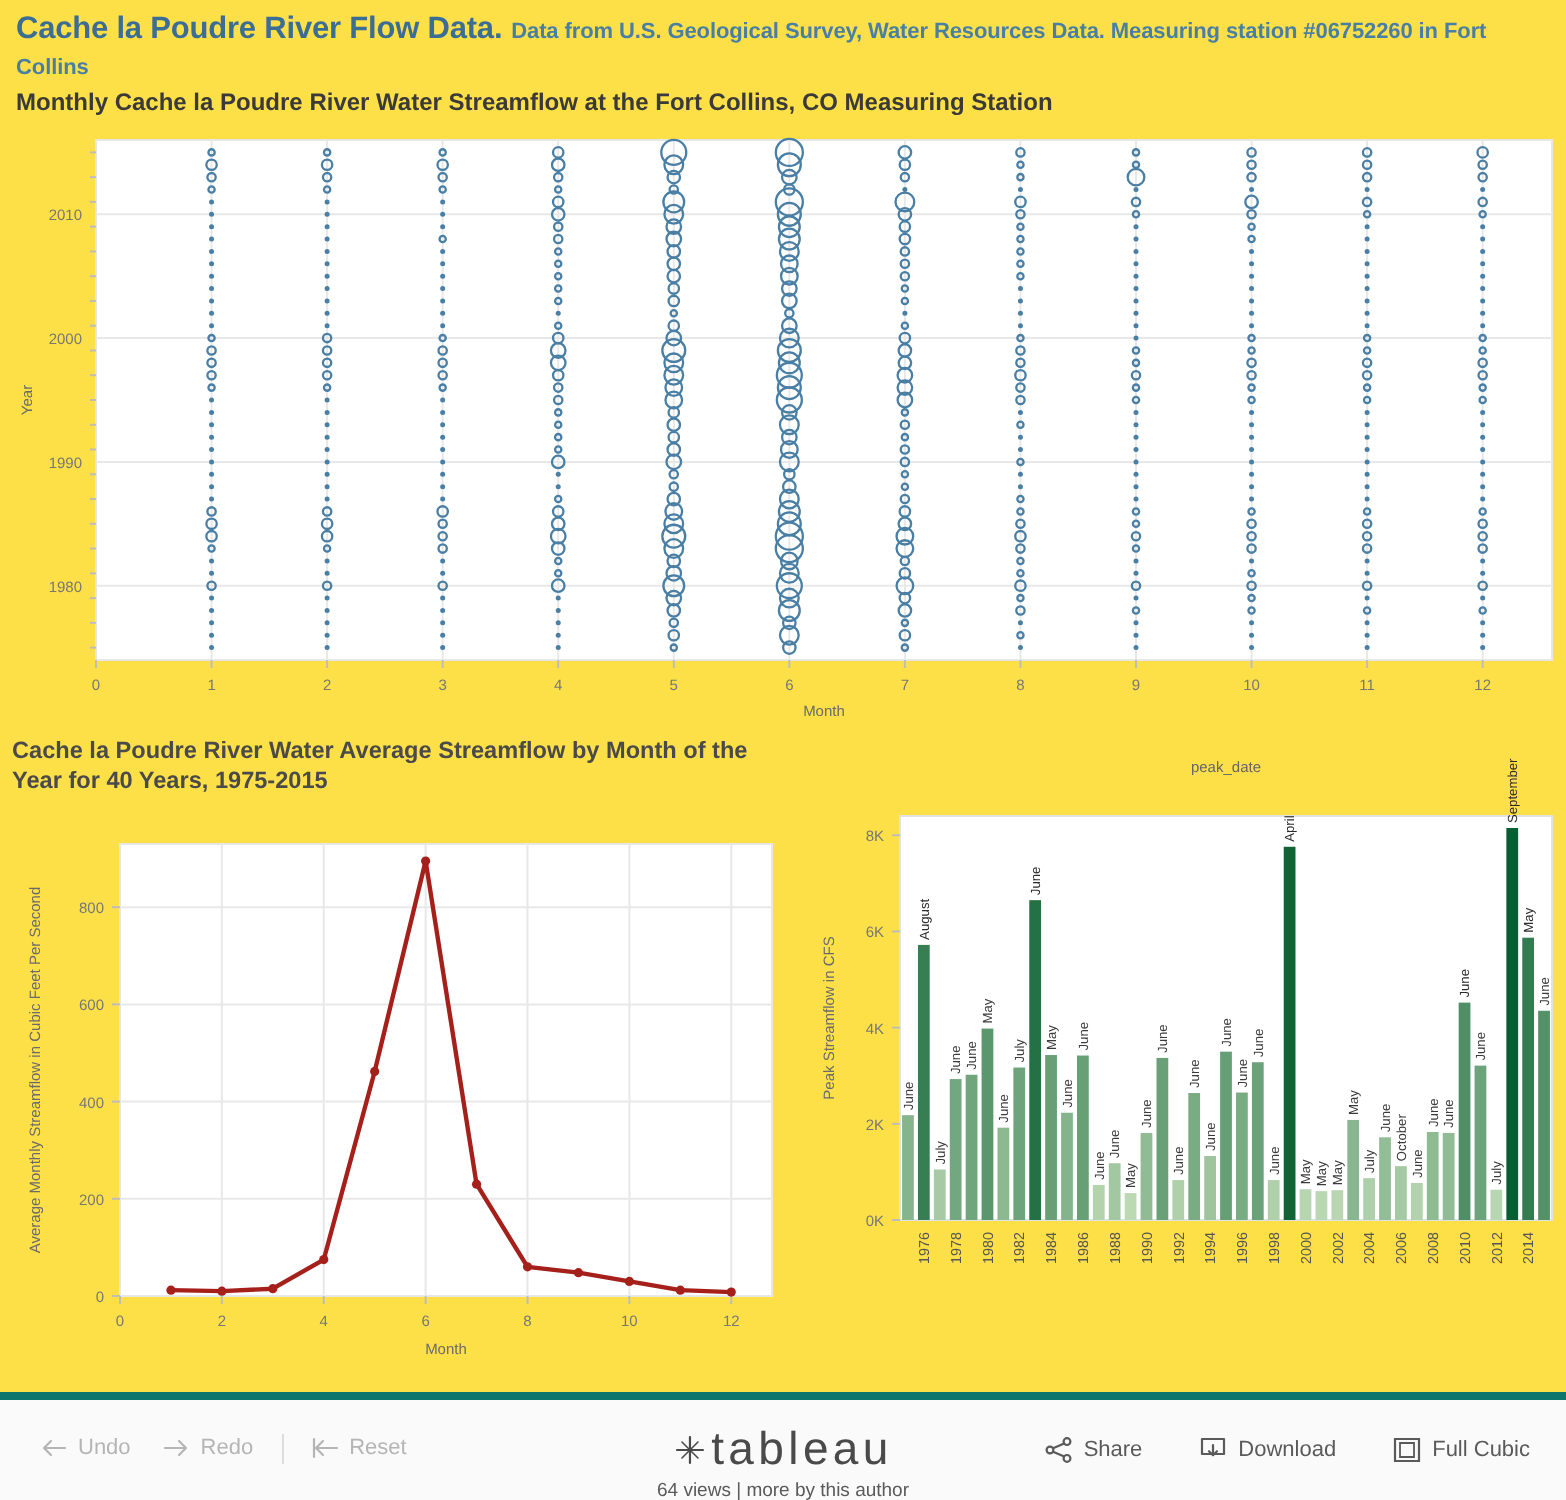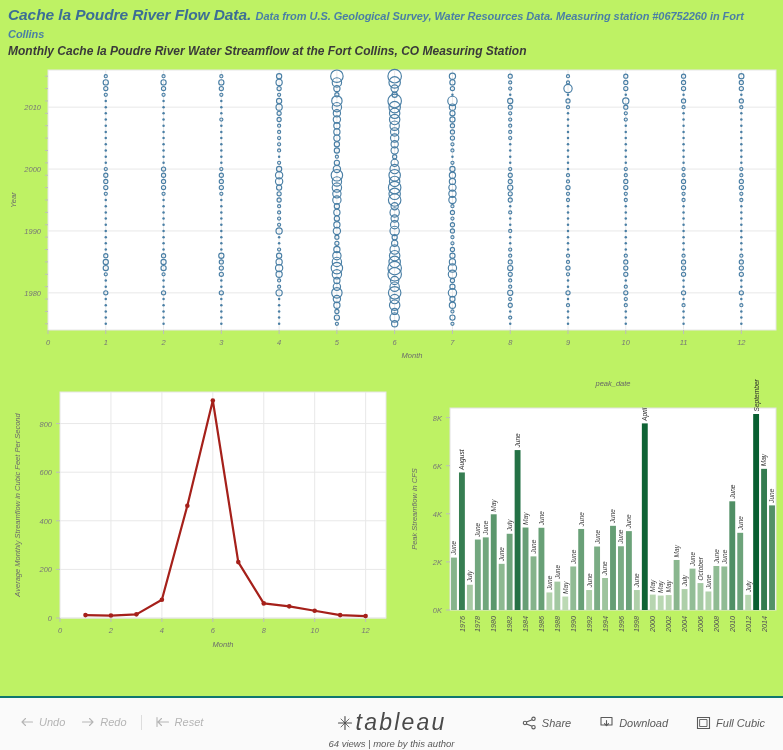--- a/index.html
+++ b/index.html
@@ -5,22 +5,21 @@
   html, body {
     margin: 0; padding: 0;
     width: 783px; height: 750px;
     background: #ffffff;
     font-family: "Liberation Sans", sans-serif;
     overflow: hidden;
   }
   #dashboard {
     position: relative;
     width: 783px; height: 750px;
-    background: #bef264;
-    font-style: italic;
+    background: #fde047;
   }
 
   
   #header {
     position: absolute; left: 0; top: 0; width: 783px; height: 42px;
     padding: 6px 8px 0 8px;
     box-sizing: border-box;
   }
   #header .title-main {
     font-size: 15.5px; font-weight: bold; color: #3c6e95;
@@ -60,21 +59,21 @@
   #bar-panel { position: absolute; left: 404px; top: 368px; width: 379px; height: 320px; }
   #bar-panel .panel-title { width: 376px; }
   .bar-col-label { font-size: 6.6px; fill: #2b2b2b; }
   .barlabel-light { font-size: 6.6px; fill: #3b3b3b; }
   .peakdate-label { font-size: 7.5px; fill: #666666; }
   .yearlabel { font-size: 7.2px; fill: #555555; }
 
   
   #toolbar {
     position: absolute; left: 0; bottom: 0; width: 783px; height: 54px;
-    background: #fafafa; border-top: 2px solid #0f766e;
+    background: #fafafa; border-top: 4px solid #0f766e;
     box-sizing: border-box;
   }
   .tb-left { position: absolute; left: 14px; top: 16px; display: flex; align-items: center; gap: 4px; }
   .tb-right { position: absolute; right: 12px; top: 16px; display: flex; align-items: center; gap: 16px; }
   .tb-btn {
     display: flex; align-items: center; gap: 5px;
     font-size: 11px; color: #b5b5b5; cursor: default;
     padding: 2px 6px;
   }
   .tb-btn.active { color: #5a5a5a; }
@@ -665,20 +664,21 @@
           <circle cx="741.3333333333334" cy="42.95238095238096" r="2.08" class="bubble"></circle>
           <circle cx="741.3333333333334" cy="36.76190476190476" r="1.25" class="bubble-dot"></circle>
           <circle cx="741.3333333333334" cy="30.571428571428555" r="2.08" class="bubble"></circle>
           <circle cx="741.3333333333334" cy="24.380952380952408" r="2.08" class="bubble"></circle>
           <circle cx="741.3333333333334" cy="18.190476190476204" r="2.6" class="bubble"></circle>
         </g>
       </svg>
   </div>
 
   <div id="line-panel">
+    <div class="panel-title">Cache la Poudre River Water Average Streamflow by Month of the Year for 40 Years, 1975-2015</div>
     <svg id="line-svg" width="394" height="288">
         <rect x="54" y="24" width="326" height="226" fill="#fff" stroke="#e6e6e6" stroke-width="1"></rect>
         <line x1="54" y1="250" x2="380" y2="250" class="gridline"></line>
         <line x1="50" y1="250" x2="54" y2="250" class="tickmark"></line>
         <text x="46" y="253" class="tick-text" text-anchor="end">0</text>
         <line x1="54" y1="201.3978494623656" x2="380" y2="201.3978494623656" class="gridline"></line>
         <line x1="50" y1="201.3978494623656" x2="54" y2="201.3978494623656" class="tickmark"></line>
         <text x="46" y="204.3978494623656" class="tick-text" text-anchor="end">200</text>
         <line x1="54" y1="152.7956989247312" x2="380" y2="152.7956989247312" class="gridline"></line>
         <line x1="50" y1="152.7956989247312" x2="54" y2="152.7956989247312" class="tickmark"></line>

